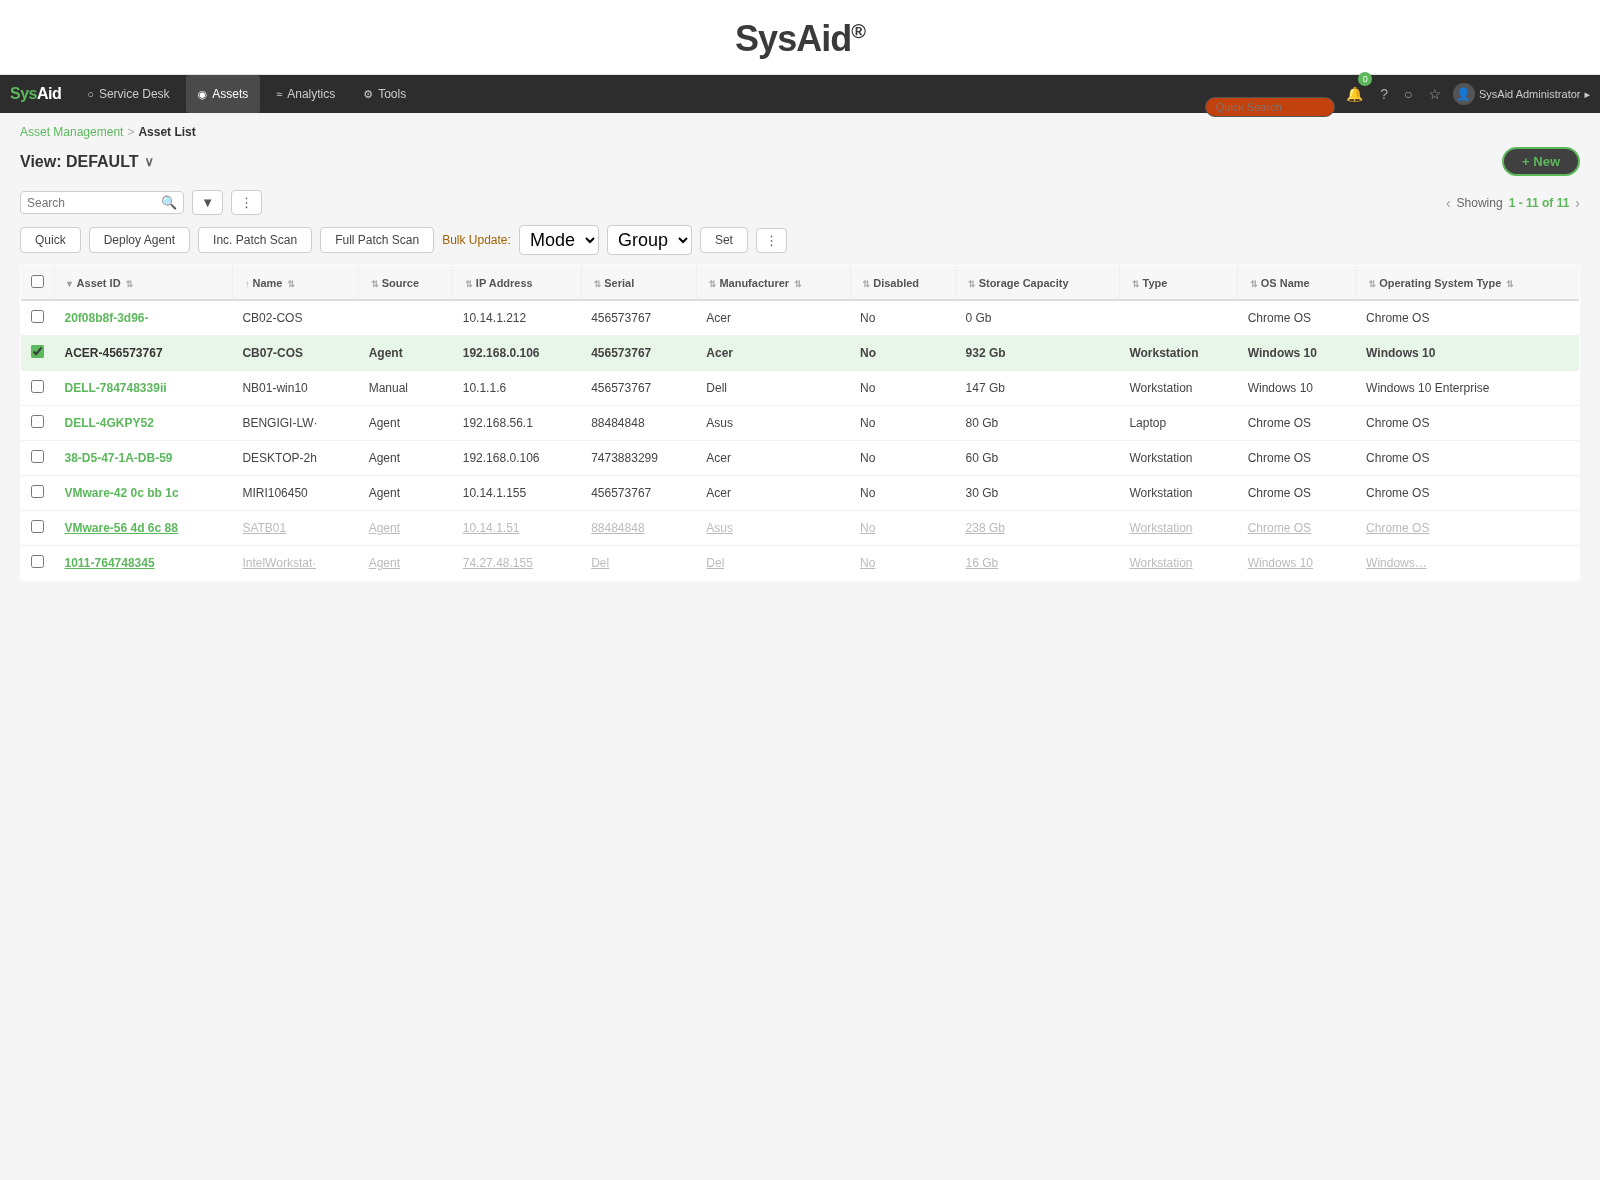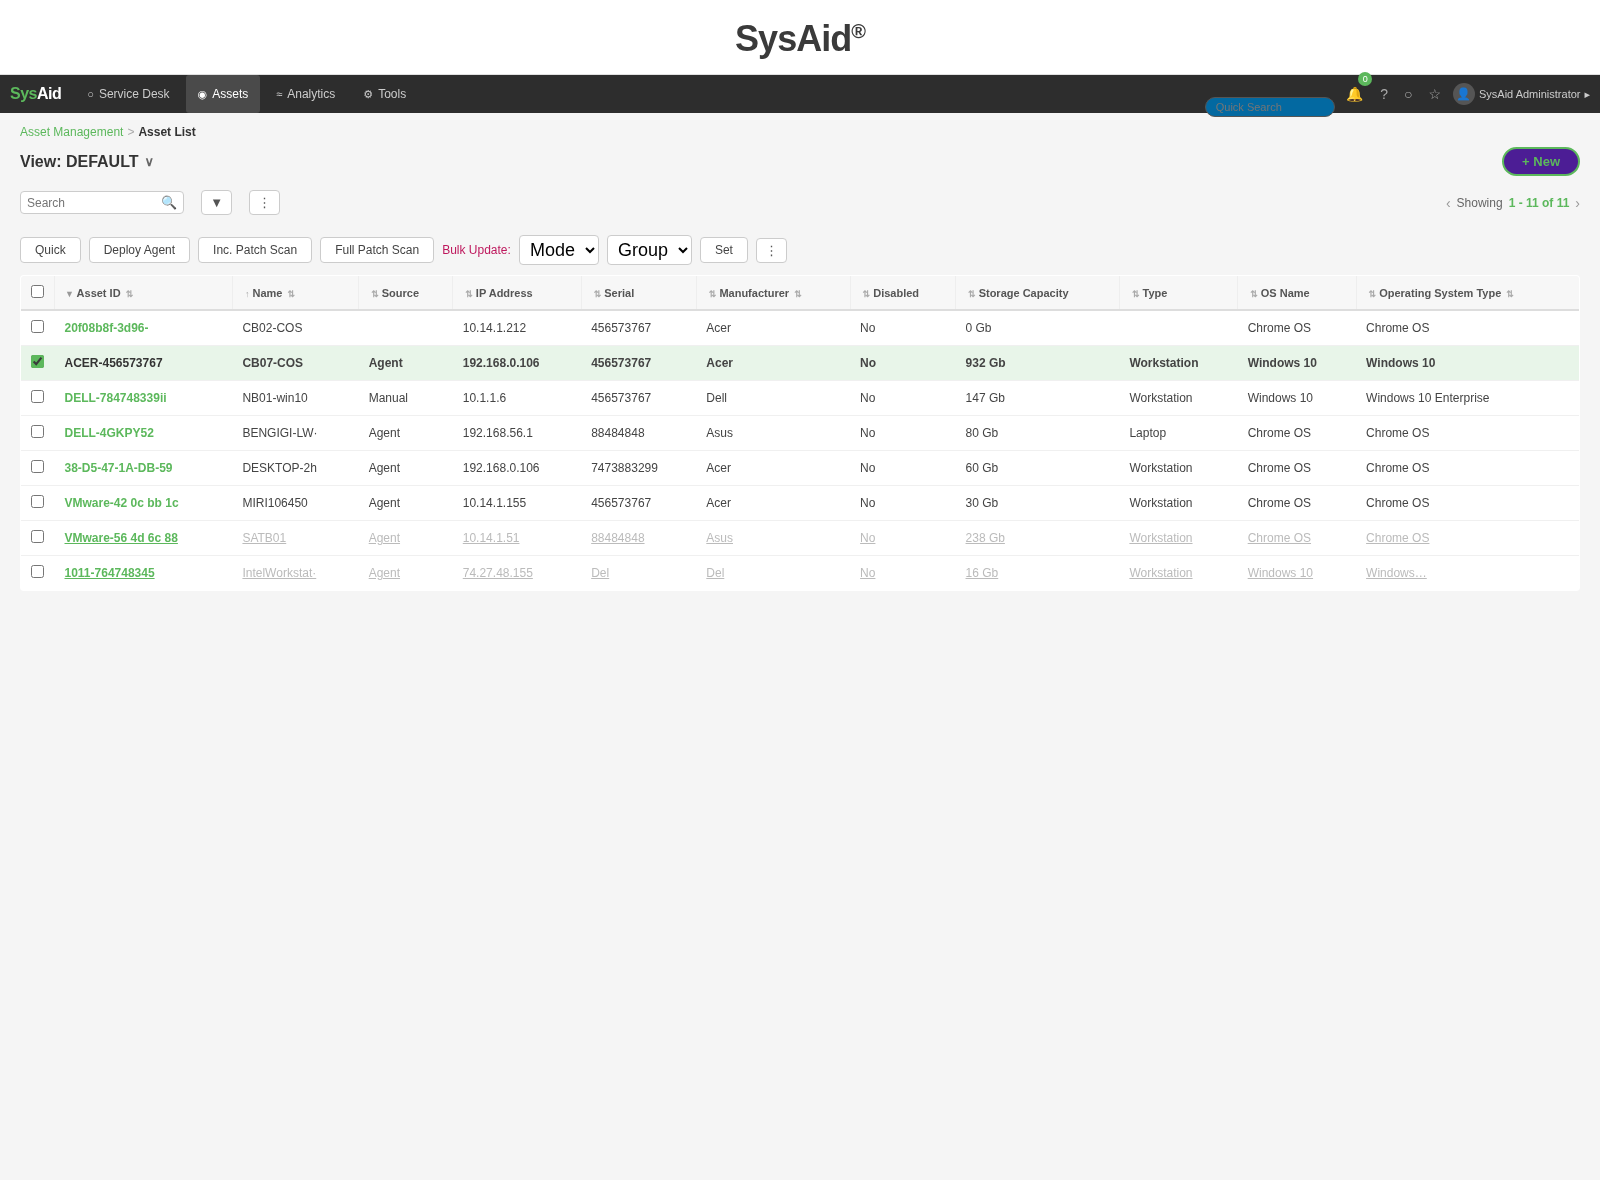--- a/index.html
+++ b/index.html
@@ -51,21 +51,21 @@
     }
     .nav-item.active { background: #4a4a4a; color: #fff; }
     .nav-item .nav-icon { font-size: 11px; }
     .nav-right {
       margin-left: auto;
       display: flex;
       align-items: center;
       gap: 8px;
     }
     .quick-search {
-      background: #0369a1;
+      background: #c2410c;
       border: 1px solid #555;
       border-radius: 12px;
       color: #ccc;
       padding: 3px 10px;
       font-size: 11px;
       width: 130px;
       margin-top: 25px;
     }
     .nav-icon-btn {
       color: #aaa;
@@ -132,39 +132,39 @@
       font-size: 16px;
       font-weight: 700;
       color: #333;
       display: flex;
       align-items: center;
       gap: 6px;
       cursor: pointer;
     }
     .view-title .chevron { color: #666; font-size: 13px; }
     .btn-new {
-      background: #4c1d95;
+      background: #404040;
       border: 2px solid #5cb85c;
       color: #5cb85c;
       border-radius: 20px;
       padding: 5px 18px;
       font-size: 13px;
       font-weight: 600;
       cursor: pointer;
       display: flex;
       align-items: center;
       gap: 5px;
     }
 
     
     .toolbar {
       display: flex;
       align-items: center;
-      gap: 17px;
-      margin-bottom: 20px;
+      gap: 8px;
+      margin-bottom: 10px;
     }
     .search-box {
       display: flex;
       align-items: center;
       border: 1px solid #ccc;
       border-radius: 4px;
       background: #fff;
       padding: 3px 6px;
       gap: 4px;
     }
@@ -209,21 +209,21 @@
     }
     .action-btn {
       border: 1px solid #ccc;
       background: #fff;
       border-radius: 4px;
       padding: 5px 14px;
       cursor: pointer;
       font-size: 12px;
       color: #444;
     }
-    .bulk-label { color: #be185d; font-size: 12px; }
+    .bulk-label { color: #a16207; font-size: 12px; }
     .bulk-select {
       border: 1px solid #ccc;
       border-radius: 4px;
       padding: 3px 6px;
       font-size: 18px;
       background: #fff;
       cursor: pointer;
     }
     .set-btn {
       border: 1px solid #ccc;

